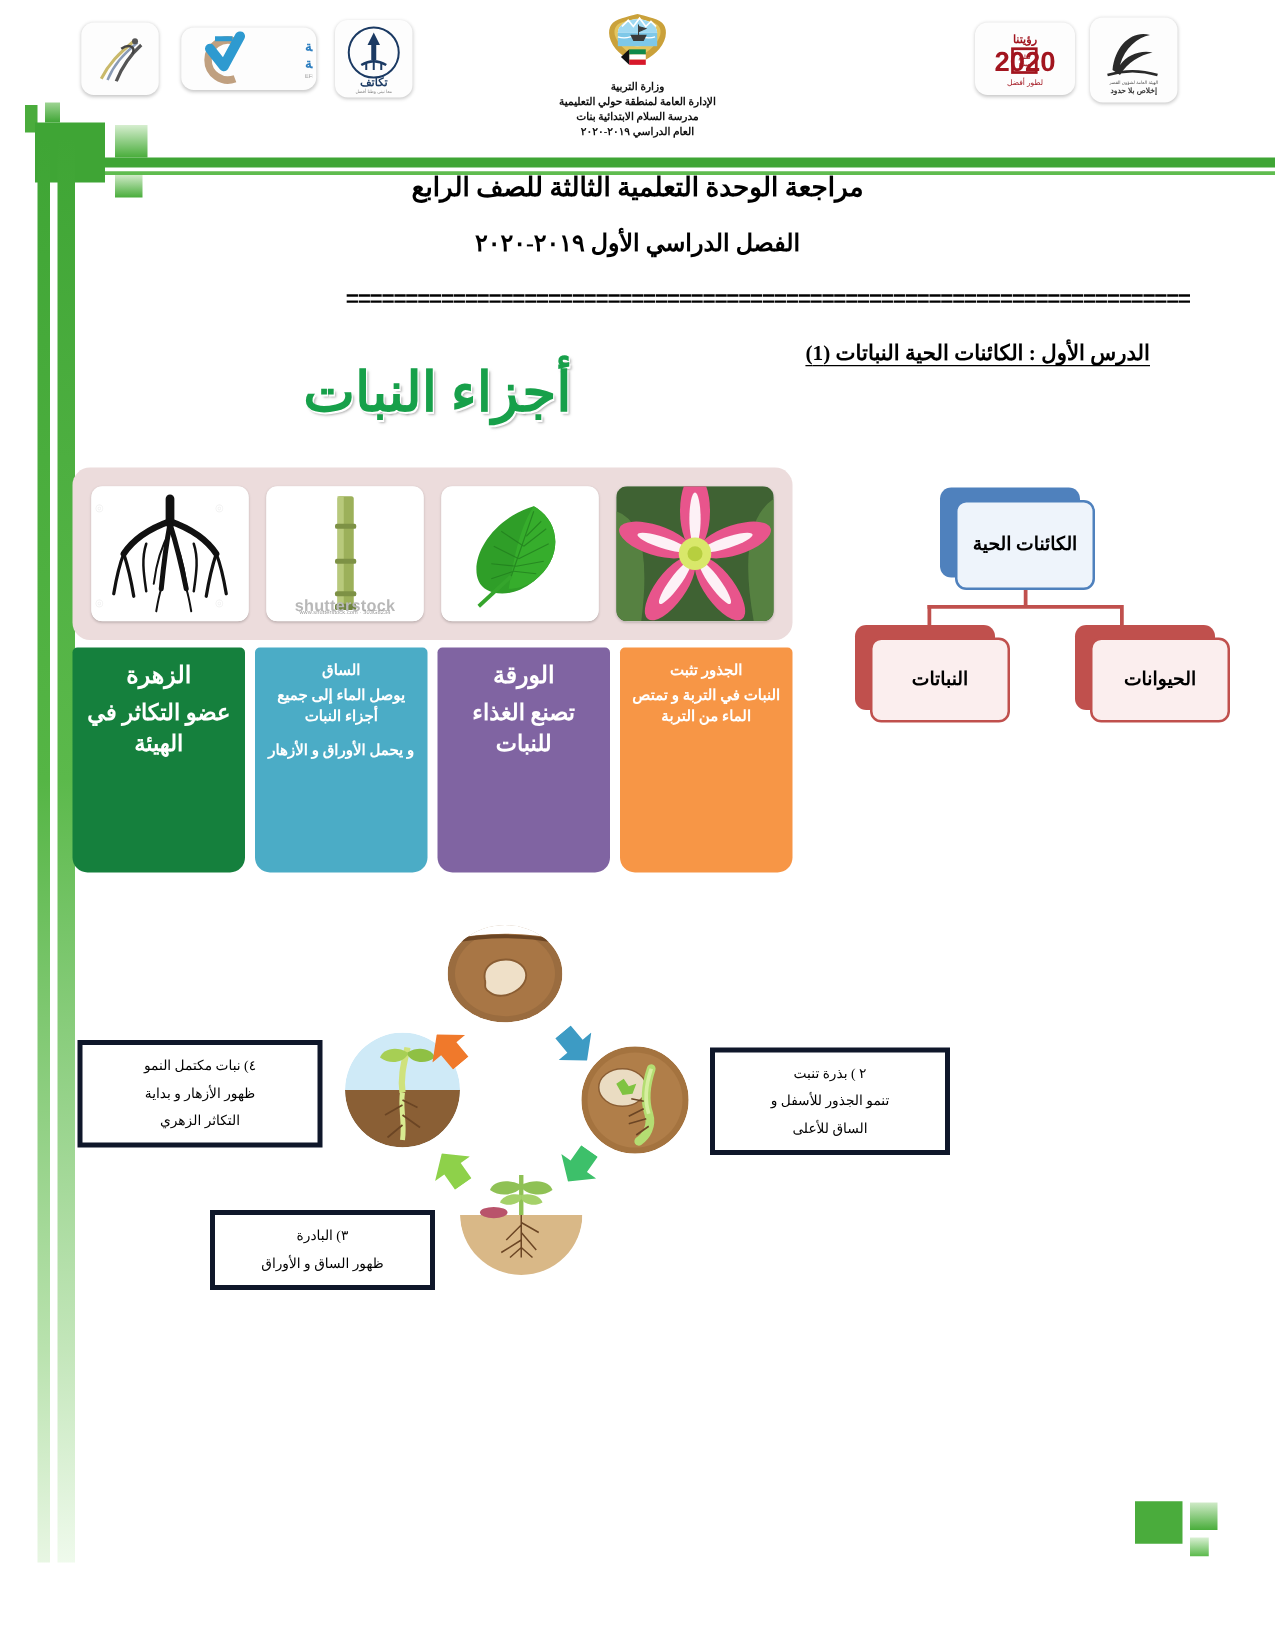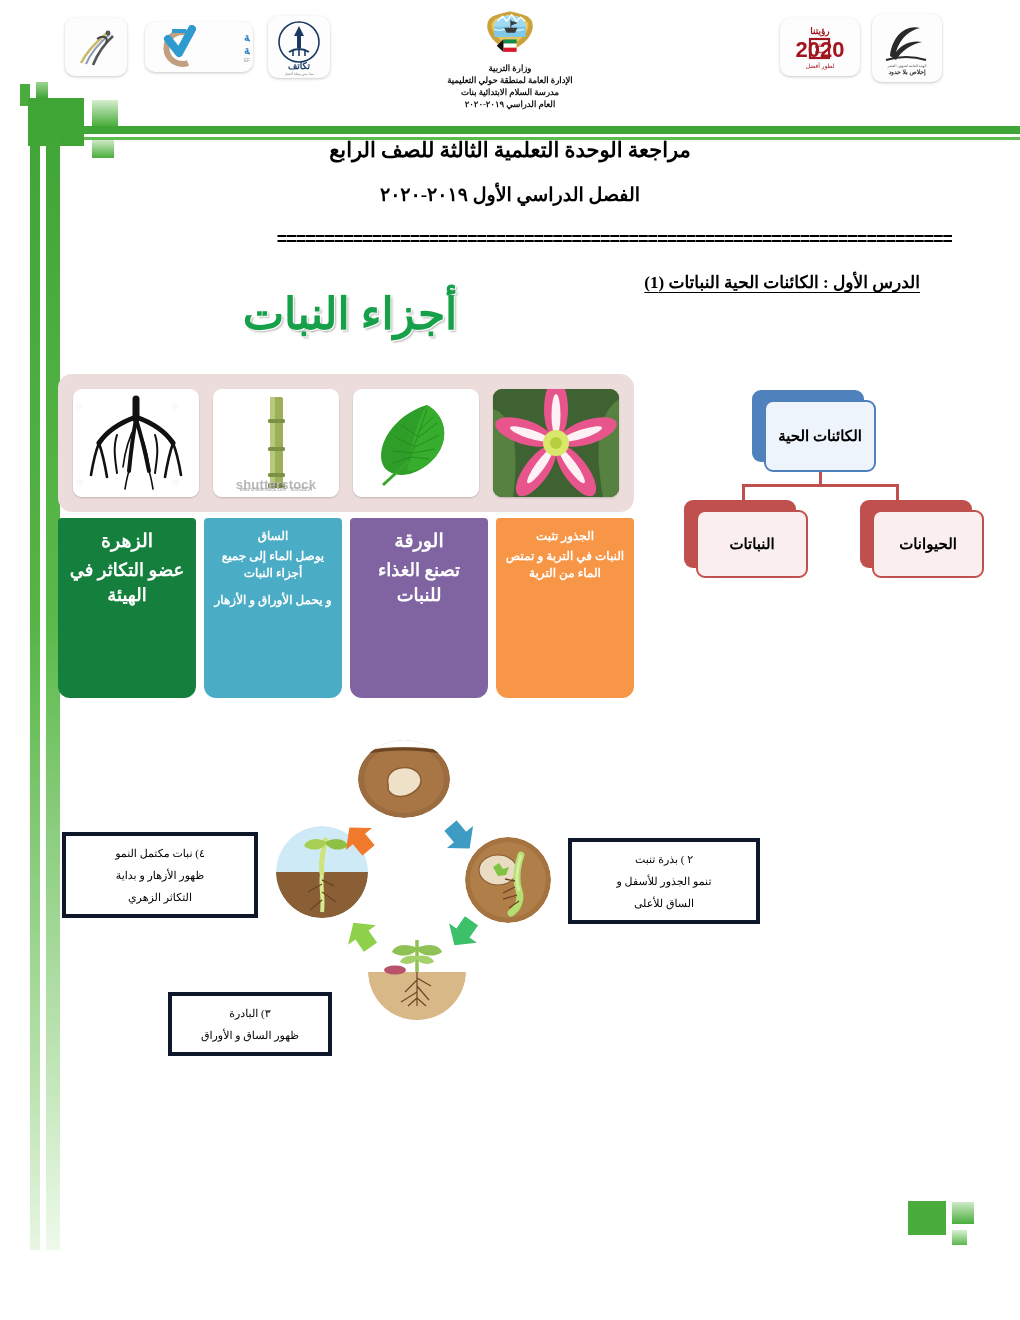--- a/index.html
+++ b/index.html
@@ -225,21 +225,21 @@
 
   .arrow { position: absolute; width: 34px; height: 30px; }
 
   .cap-box {
     position: absolute; border: 4px solid #0f172a; background: #fff;
     font-family: "Liberation Serif", serif;
     font-size: 11px; line-height: 22px; color: #000;
     padding: 6px 8px; text-align: center;
   }
   .cap-2 { left: 568px; top: 838px; width: 192px; }
-  .cap-3 { left: 168px; top: 992px; width: 164px; }
+  .cap-3 { left: 168px; top: 968px; width: 180px; }
   .cap-4 { left: 62px;  top: 832px; width: 196px; }
 
   .shutter-wm {
     position: absolute; left: 0; right: 0; top: 46%;
     text-align: center; color: #b8b8b8;
     font-family: "Liberation Sans", sans-serif;
     font-size: 13px; font-weight: bold; letter-spacing: 0.2px; margin-top: 38px;
   }
   .shutter-sub {
     position: absolute; left: 0; right: 0; bottom: 5px;

